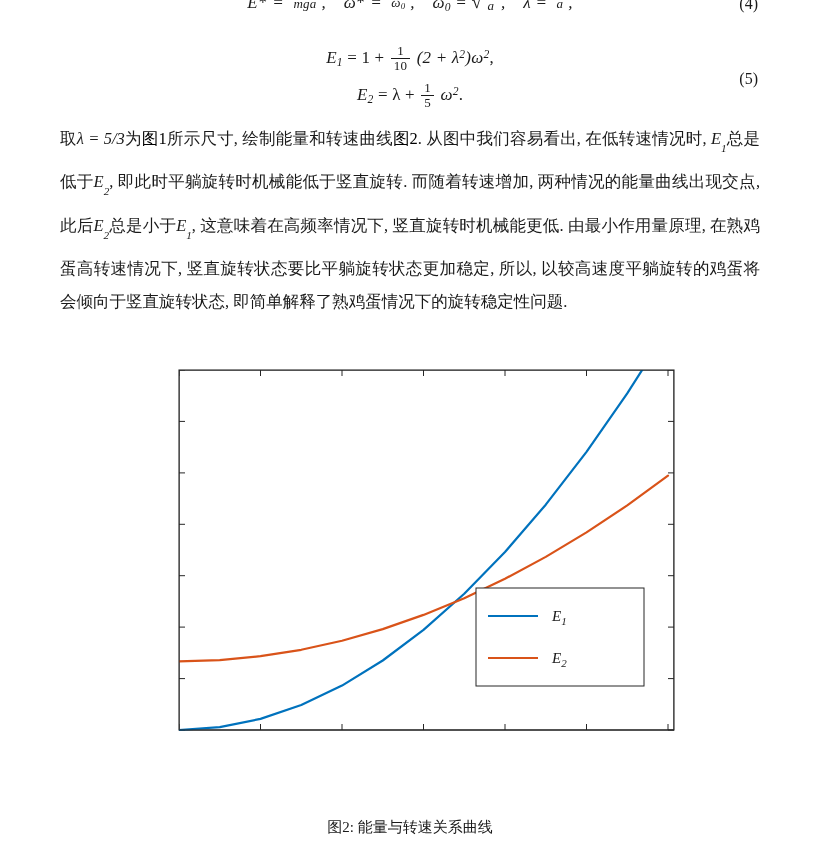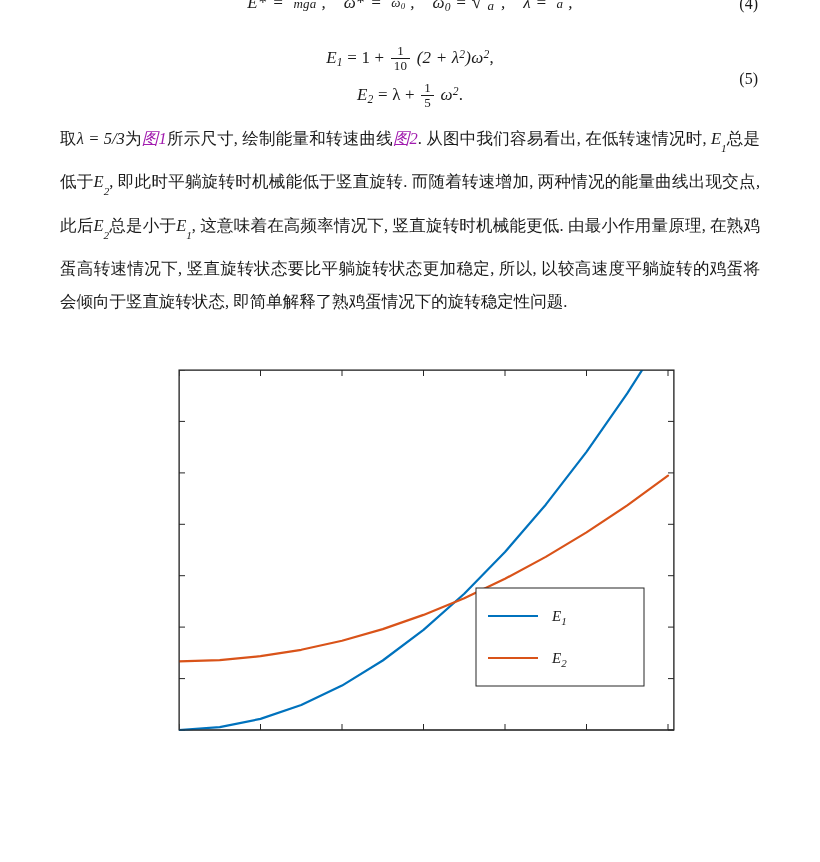--- a/index.html
+++ b/index.html
@@ -93,21 +93,21 @@
     position: absolute;
     left: 60px;
     top: 122px;
     width: 700px;
     font-size: 16.5px;
     line-height: 33px;
     text-align: justify;
     text-justify: inter-ideograph;
     font-family: "Liberation Serif", serif;
   }
-  .para .lnk { color: #a21caf; font-style: italic; }
+  .para .lnk { color: #000000; }
   .mi { font-style: italic; }
 
   
   .figure {
     position: absolute;
     left: 124px;
     top: 352px;
     width: 600px;
     height: 430px;
   }
@@ -296,14 +296,15 @@
       <g>
         <rect x="352" y="236" width="168" height="98" fill="#ffffff" stroke="#262626" stroke-width="1"></rect>
         <line x1="364" y1="264" x2="414" y2="264" stroke="#0072BD" stroke-width="2.2"></line>
         <text x="428" y="269" font-family="Liberation Serif, serif" font-size="15" font-style="italic" fill="#1a1a1a"><tspan>E</tspan><tspan dy="4" font-size="11">1</tspan></text>
         <line x1="364" y1="306" x2="414" y2="306" stroke="#D95319" stroke-width="2.2"></line>
         <text x="428" y="311" font-family="Liberation Serif, serif" font-size="15" font-style="italic" fill="#1a1a1a"><tspan>E</tspan><tspan dy="4" font-size="11">2</tspan></text>
       </g>
     </svg>
   </div>
 
+  <div class="caption">图2: 能量与转速关系曲线</div>
 
 </div>
 
 </body></html>

